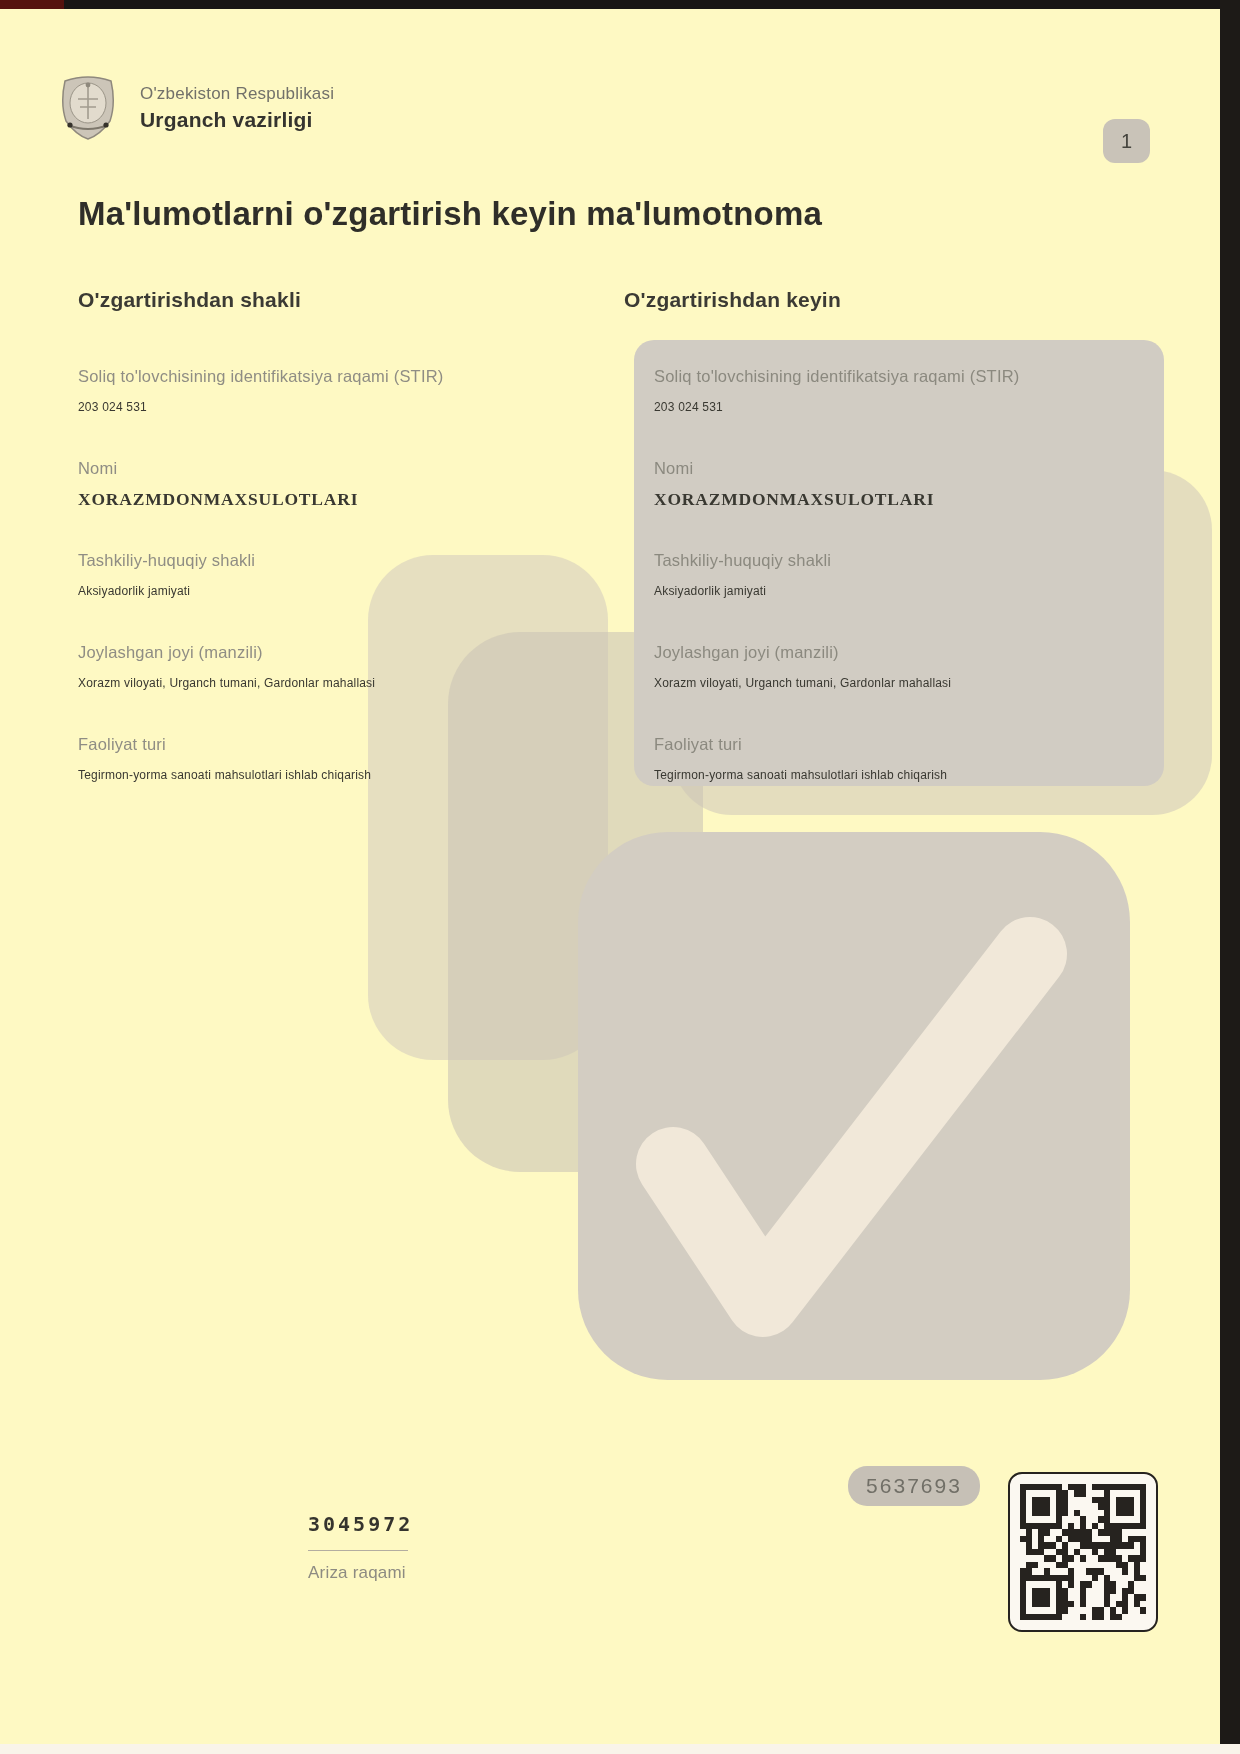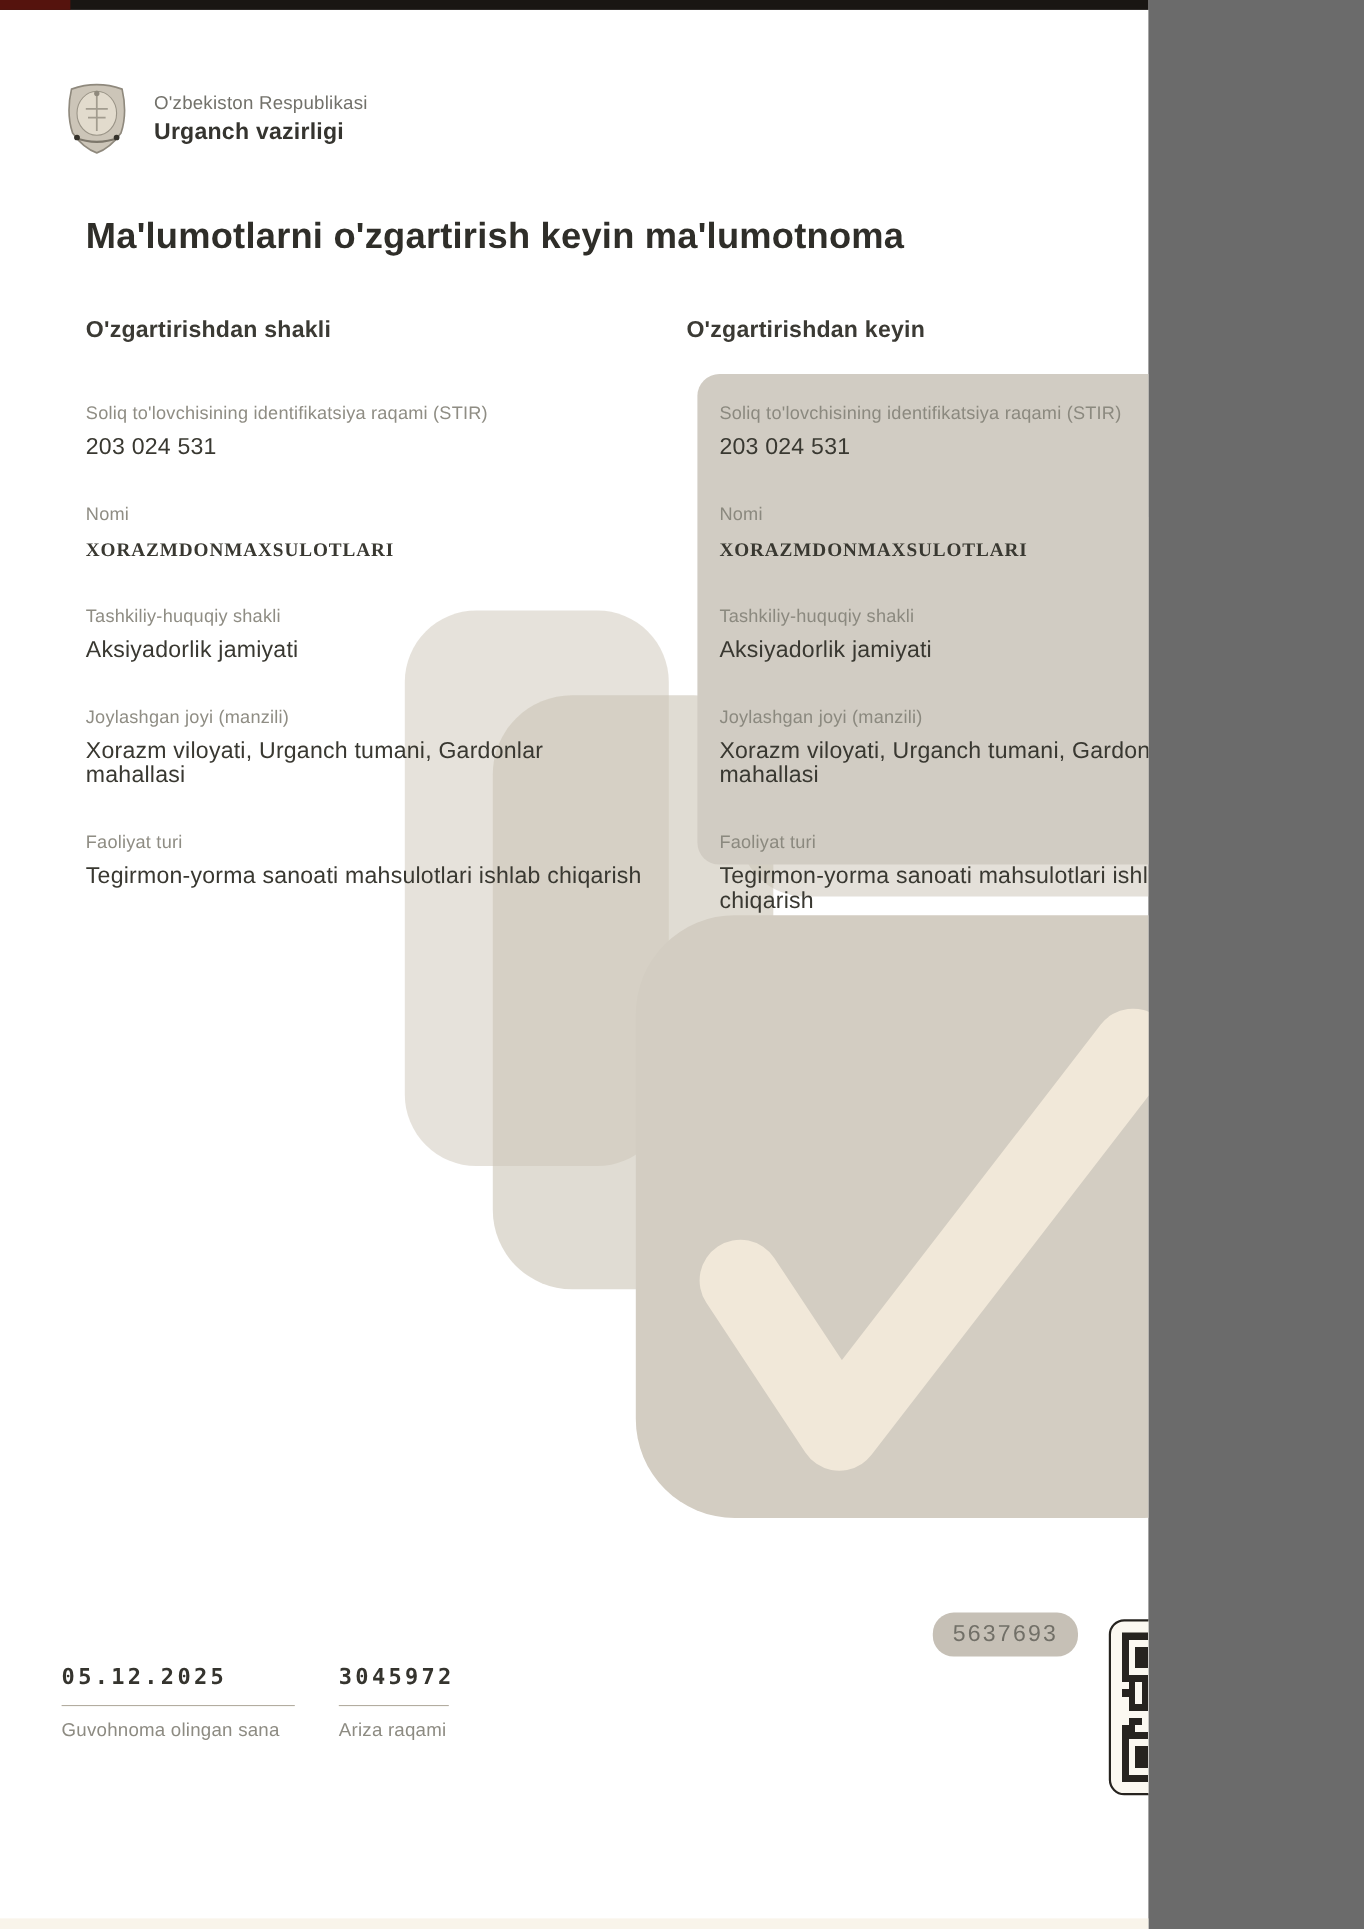--- a/index.html
+++ b/index.html
@@ -1,18 +1,18 @@
 <!DOCTYPE html>
 <html><head>
 <meta charset="utf-8">
 <style>
   html,body{margin:0;padding:0;background:#6b6b6b;}
   #page{
-    position:relative;width:1044px;height:1754px;overflow:hidden;
-    background:#ffffff;
+    position:relative;width:1240px;height:1754px;overflow:hidden;
+    background:#fef9c3;
     font-family:"Liberation Sans", sans-serif;
     color:#3a3933;
   }
   
   .scan-top{position:absolute;left:0;top:0;width:1240px;height:9px;background:#191613;z-index:9;}
   .scan-top-red{position:absolute;left:0;top:0;width:64px;height:9px;background:#55130d;z-index:10;}
   .scan-right{position:absolute;left:1220px;top:0;width:20px;height:1754px;background:#1d1a17;z-index:9;}
   .scan-bottom{position:absolute;left:0;top:1744px;width:1240px;height:10px;background:#f9f4ea;z-index:11;}
 
   
@@ -41,21 +41,21 @@
   .col-heading{position:absolute;top:288px;z-index:2;font-size:21px;font-weight:700;color:#3b3a34;letter-spacing:.2px;}
   .col-heading.before{left:78px;}
   .col-heading.after{left:624px;}
 
   
   .col{position:absolute;top:340px;z-index:2;box-sizing:border-box;padding:26px 18px 0 20px;}
   .col.before{left:58px;width:545px;}
   .col.after{left:634px;width:530px;height:446px;background:#d1ccc3;border-radius:20px;}
   .field{margin-bottom:40px;}
   .f-label{font-size:16.5px;line-height:20px;color:#8f8d84;margin-bottom:10px;letter-spacing:.2px;}
-  .f-value{font-size:21px;line-height:22px;color:#393831;letter-spacing:.2px;}
+  .f-value{font-size:12px;line-height:22px;color:#393831;letter-spacing:.2px;}
   .f-value.serif{font-family:"Liberation Serif", serif;font-weight:700;font-size:17.5px;letter-spacing:.8px;}
   .col.after .f-label{color:#8b897f;}
 
   
   .foot-item{position:absolute;z-index:2;}
   .foot-value{
     font-family:"DejaVu Sans Mono", monospace;font-weight:700;
     font-size:20px;color:#35342e;letter-spacing:3px;
   }
   .foot-rule{height:1px;background:#b3ada0;margin-top:14px;}
@@ -152,25 +152,20 @@
     <div class="field">
       <div class="f-label">Joylashgan joyi (manzili)</div>
       <div class="f-value">Xorazm viloyati, Urganch tumani, Gardonlar mahallasi</div>
     </div>
     <div class="field">
       <div class="f-label">Faoliyat turi</div>
       <div class="f-value">Tegirmon-yorma sanoati mahsulotlari ishlab chiqarish</div>
     </div>
   </div>
 
-  <div class="foot-item date-item">
-    <div class="foot-value">05.12.2025</div>
-    <div class="foot-rule"></div>
-    <div class="foot-label">Guvohnoma olingan sana</div>
-  </div>
   <div class="foot-item app-item">
     <div class="foot-value">3045972</div>
     <div class="foot-rule"></div>
     <div class="foot-label">Ariza raqami</div>
   </div>
 
   <div class="ref-pill">5637693</div>
 
   <div class="qr-frame">
     <svg width="126" height="136" viewBox="0 0 21 21" preserveAspectRatio="none" shape-rendering="crispEdges">

